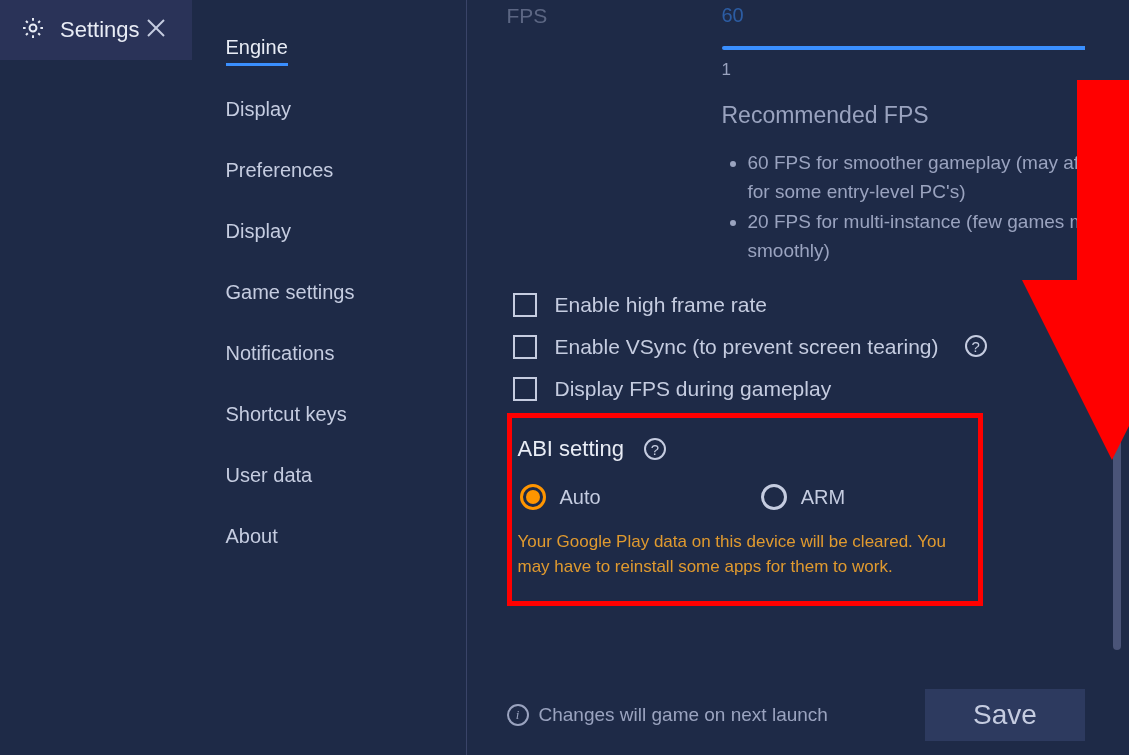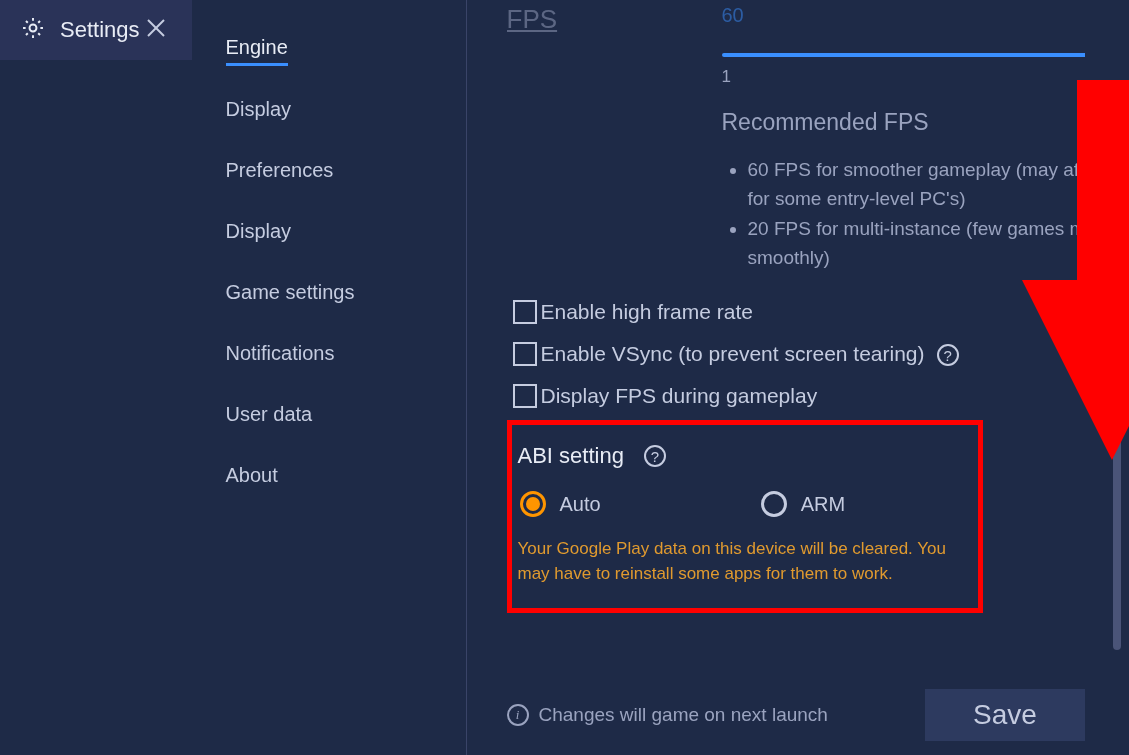--- a/index.html
+++ b/index.html
@@ -62,21 +62,21 @@
     position: relative;
     padding: 0 30px 0 40px;
     overflow: hidden;
   }
   .scroll-area {
     position: absolute;
     top: 0; left: 40px; right: 44px; bottom: 80px;
     overflow: hidden;
   }
   .fps-row { display: flex; align-items: flex-start; margin-top: 4px; opacity: 0.5; }
-  .fps-label { width: 215px; font-size: 26px; color: var(--text-dim); text-decoration: underline; }
+  .fps-label { width: 215px; font-size: 21px; color: var(--text-dim); }
   .fps-value { color: var(--accent-blue); font-size: 20px; }
   .slider-area { margin-left: 215px; margin-top: 18px; }
   .slider-track {
     position: relative; height: 4px; width: 540px;
     background: var(--accent-blue); border-radius: 2px;
   }
   .slider-thumb {
     position: absolute; right: -2px; top: 50%;
     transform: translate(50%, -50%);
     width: 20px; height: 20px; border-radius: 50%;
@@ -85,21 +85,21 @@
   .slider-labels {
     display: flex; justify-content: space-between;
     width: 552px; margin-top: 10px; font-size: 17px; color: var(--text-dim);
   }
   .rec-block { margin-left: 215px; margin-top: 22px; width: 560px; }
   .rec-title { font-size: 23px; color: var(--text-dim); margin-bottom: 20px; }
   .rec-list { margin: 0; padding-left: 26px; color: var(--text-dim); font-size: 19px; line-height: 1.5; }
   .rec-list li { margin-bottom: 2px; }
   .rec-list li::marker { color: var(--text-dim); }
   .checkbox-group { margin-top: 28px; margin-left: 6px; display: flex; flex-direction: column; gap: 18px; }
-  .checkbox-row { display: flex; align-items: flex-end; gap: 4px; font-size: 21px; color: var(--text-light); }
+  .checkbox-row { display: flex; align-items: flex-start; gap: 18px; font-size: 21px; color: var(--text-light); }
   .checkbox-box {
     width: 24px; height: 24px; border: 2px solid var(--text-light);
     flex-shrink: 0;
   }
   .help-icon {
     width: 22px; height: 22px; border: 2px solid var(--text-light);
     border-radius: 50%; display: inline-flex; align-items: center; justify-content: center;
     font-size: 15px; margin-left: 8px; flex-shrink: 0;
   }
   .abi-section {
@@ -179,20 +179,21 @@
 
   <div class="body">
 
     <div class="sidebar">
       <div class="sidebar-item active">Engine</div>
       <div class="sidebar-item">Display</div>
       <div class="sidebar-item">Preferences</div>
       <div class="sidebar-item">Display</div>
       <div class="sidebar-item">Game settings</div>
       <div class="sidebar-item">Notifications</div>
+      <div class="sidebar-item">Shortcut keys</div>
       <div class="sidebar-item">User data</div>
       <div class="sidebar-item">About</div>
     </div>
 
     <div class="main">
 
       <div class="scroll-area">
 
         <div class="fps-row">
           <div class="fps-label">FPS</div>

